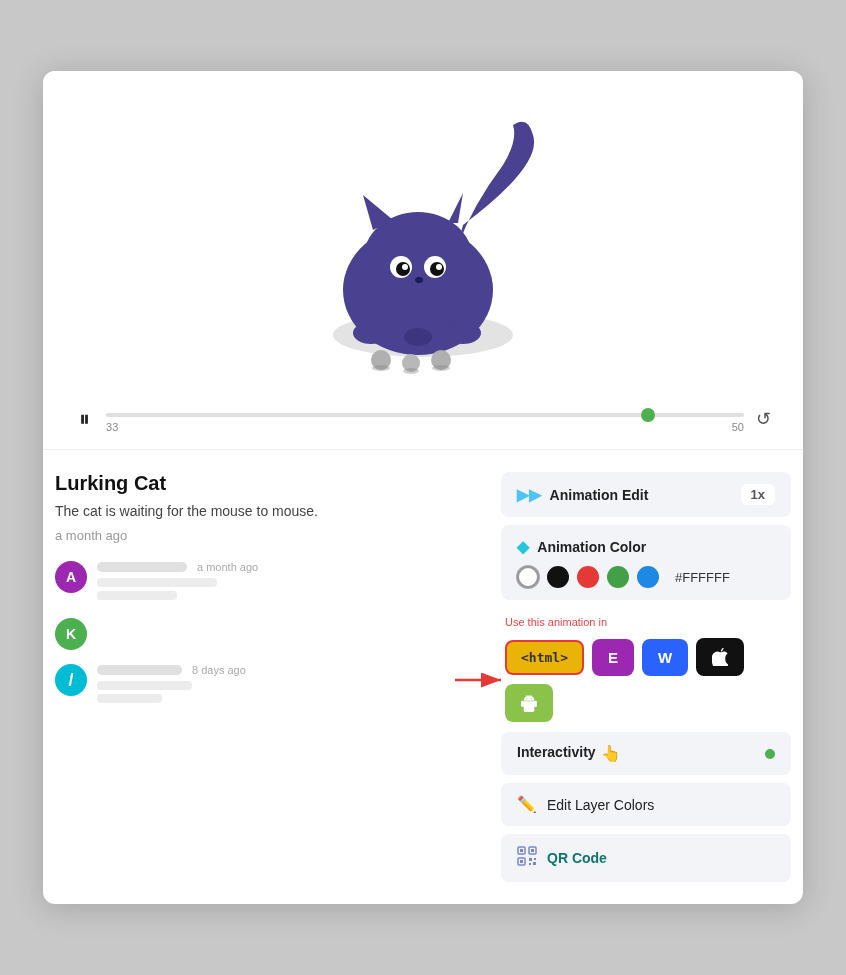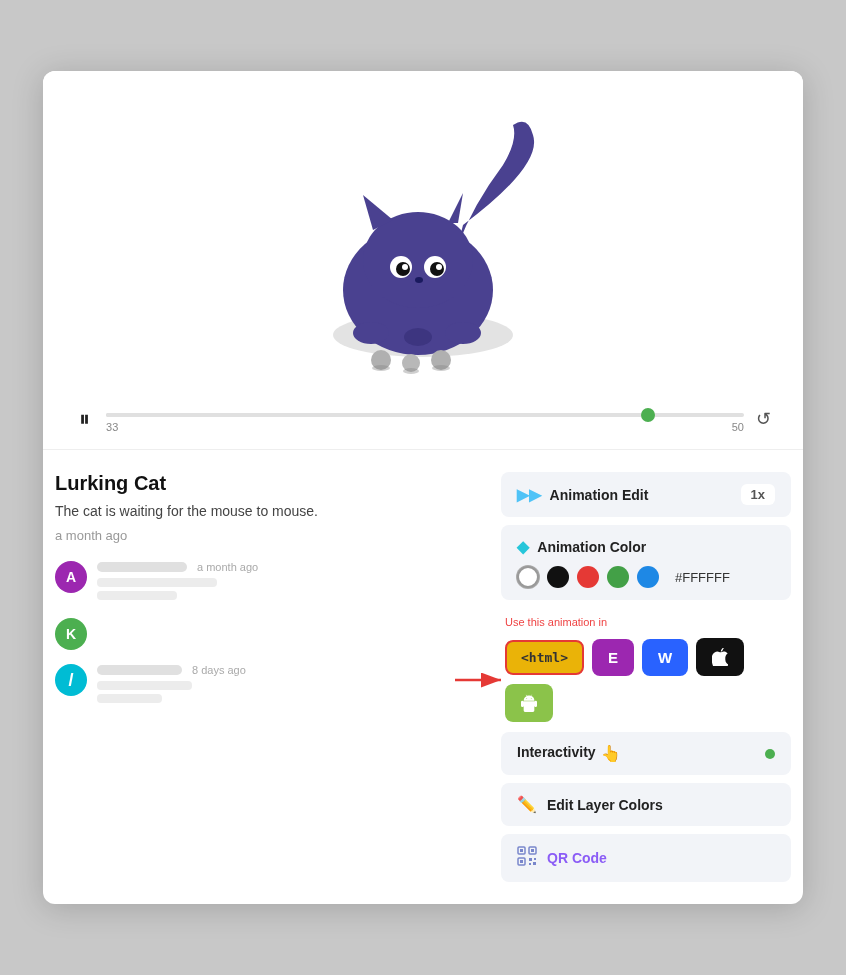--- a/index.html
+++ b/index.html
@@ -313,36 +313,36 @@
       background: #f2f4f8;
       border-radius: 8px;
       padding: 12px 16px;
       display: flex;
       align-items: center;
       gap: 10px;
       cursor: pointer;
     }
     .edit-layer-label {
       font-size: 14px;
-      font-weight: 700;
+      font-weight: 400;
       color: #222;
     }
     .qr-row {
       background: #f2f4f8;
       border-radius: 8px;
       padding: 12px 16px;
       display: flex;
       align-items: center;
       gap: 10px;
       cursor: pointer;
     }
     .qr-label {
       font-size: 14px;
       font-weight: 600;
-      color: #8b5cf6;
+      color: #0f766e;
     }
     
     .use-in-wrapper {
       position: relative;
     }
   </style>
 </head>
 <body>
 
 <div class="card">

